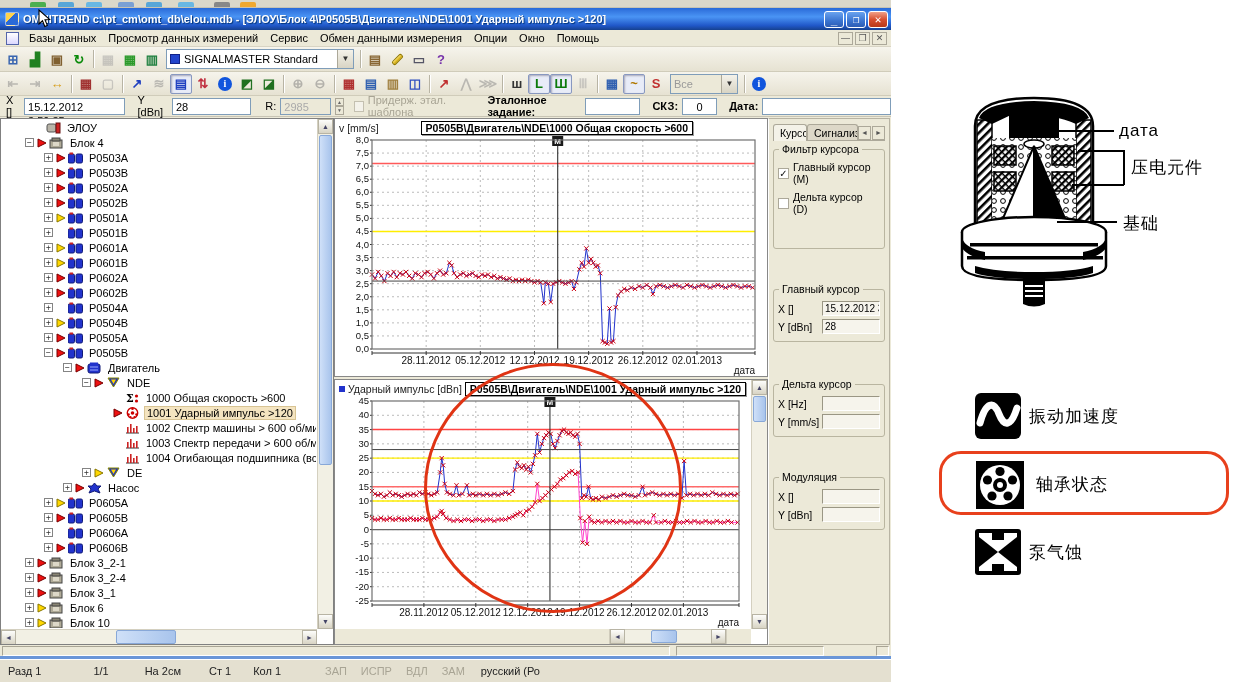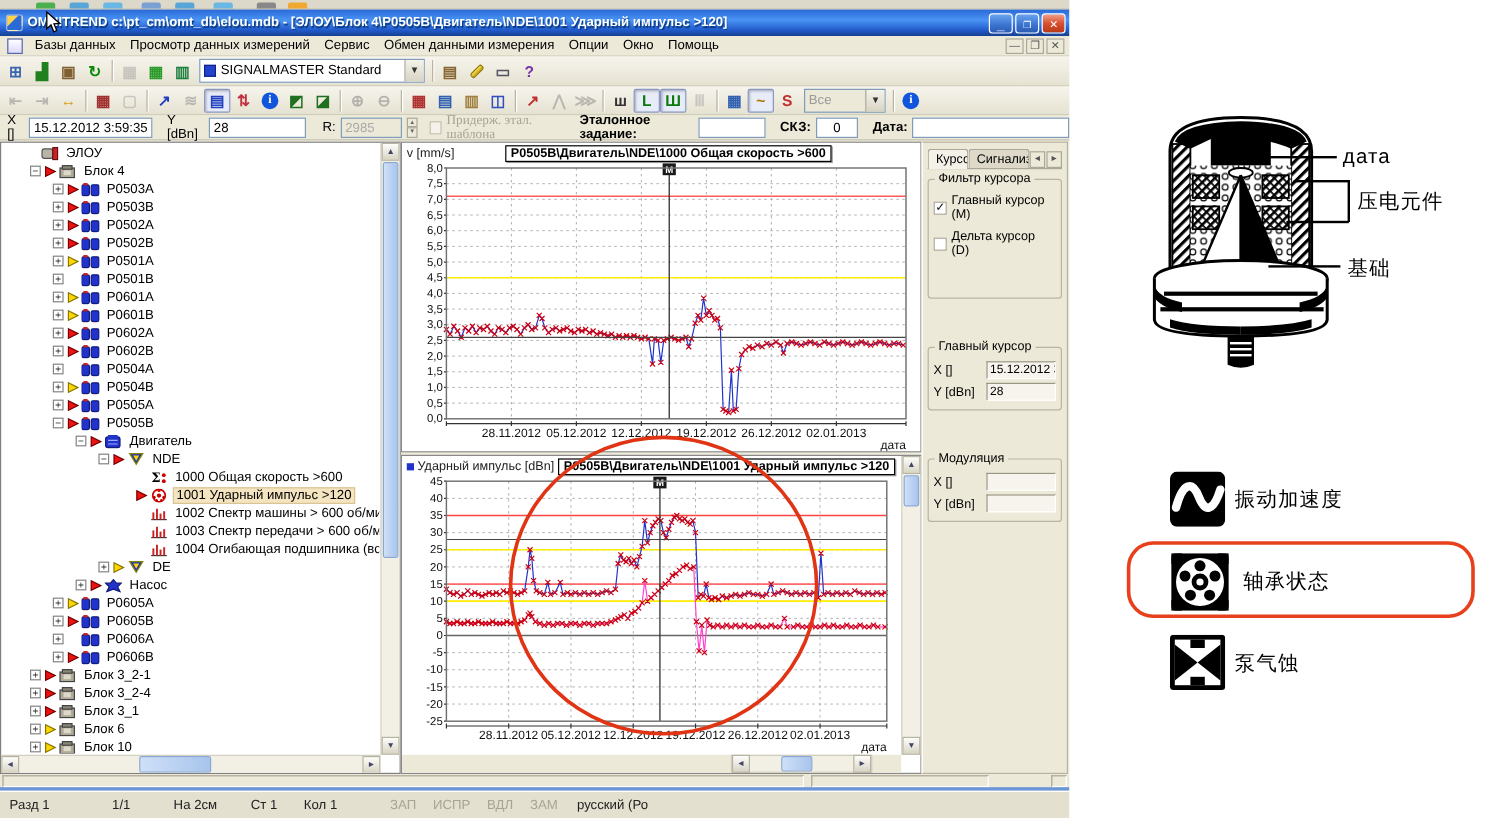--- a/index.html
+++ b/index.html
@@ -36,21 +36,21 @@
   .tdrop .da { margin-left:auto; width:16px; height:18px; background:linear-gradient(#f4f2ea,#d8d4c4); border-left:1px solid #aca899; text-align:center; font-size:8px; line-height:18px; color:#333; }
   .tdrop.disabled { background:#ece9d8; color:#999; }
   .icn-info { width:14px; height:14px; border-radius:50%; background:#1155dd; color:#fff; font-size:10px; font-weight:bold; font-family:"Liberation Serif",serif; line-height:14px; text-align:center; }
   .icn-wrench { width:13px; height:5px; background:linear-gradient(#ffe060,#c8a000); transform:rotate(-45deg); border-radius:2px; border:1px solid #907800; }
 
   .coordrow { height:21px; background:#ece9d8; border-bottom:1px solid #c8c4b4; display:flex; align-items:center; font-size:11px; padding-left:6px; gap:4px; }
   .cfld { background:#fff; border:1px solid #7f9db9; height:17px; font-size:11px; padding:1px 3px; line-height:14px; }
   .cfld.dis { background:#ece9d8; color:#aaa; }
   .spin { width:11px; height:17px; display:flex; flex-direction:column; }
   .spin span { flex:1; border:1px solid #aca899; background:#ece9d8; font-size:5px; line-height:6px; text-align:center; color:#666; }
-  .gray { color:#a8a494;font-family:Liberation Serif, serif; }
+  .gray { color:#a8a494; }
   .cbx { width:11px; height:11px; border:1px solid #aca899; background:#f4f2ea; display:inline-block; vertical-align:-2px; }
 
   
   .content { position:absolute; left:0; top:118px; width:891px; height:527px; display:flex; background:#ece9d8; }
 
   .tree-panel { width:334px; border:1px solid #808080; background:#fff; position:relative; overflow:hidden; }
   .tree-rows { position:absolute; inset:1px 17px 16px 1px; overflow:hidden; }
   .trow { height:15px; display:flex; align-items:center; font-size:11px; white-space:nowrap; }
   .texp { width:9px; height:9px; border:1px solid #848484; background:#fff; font-size:8px; line-height:7px; text-align:center; color:#333; margin-right:3px; flex:none; font-family:"DejaVu Sans Mono",monospace; }
   .tflag { width:10px; height:10px; margin-right:2px; flex:none; }
@@ -247,21 +247,21 @@
       <span style="margin-left:8px;font-weight:bold">СКЗ:</span>
       <span class="cfld" style="width:40px;text-align:center">0</span>
       <span style="margin-left:8px;font-weight:bold">Дата:</span>
       <span class="cfld" style="width:150px"></span>
     </div>
 
     <div class="content">
 
       <div class="tree-panel">
         <div class="tree-rows" id="tree-rows">
-            <div class="trow" style="padding-left: 8px;">
+            <div class="trow" style="padding-left: 20px;">
               <span style="width:12px;flex:none"></span>
               <span class="tflag"><svg width="10" height="10"></svg></span>
               <span class="tico">
                 <svg width="15" height="12" viewBox="0 0 15 12">
                   <rect x="1" y="2" width="9" height="8" rx="2" fill="#b8b4a8" stroke="#555"></rect>
                   <rect x="10" y="1" width="4" height="10" fill="#cc2222" stroke="#661111"></rect>
                 </svg>
               </span>
               <span class="tlabel">ЭЛОУ</span>
             </div>
@@ -965,20 +965,31 @@
           <div class="frow">
               <span class="fl">X []</span>
               <span class="fv">15.12.2012 3</span>
             </div>
           <div class="frow">
               <span class="fl">Y [dBn]</span>
               <span class="fv">28</span>
             </div>
         </div>
 
+        <div class="grp" style="margin-top:42px">
+          <span class="grp-t">Дельта курсор</span>
+          <div class="frow">
+              <span class="fl">X [Hz]</span>
+              <span class="fv"></span>
+            </div>
+          <div class="frow">
+              <span class="fl">Y [mm/s]</span>
+              <span class="fv"></span>
+            </div>
+        </div>
 
         <div class="grp" style="margin-top:40px">
           <span class="grp-t">Модуляция</span>
           <div class="frow">
               <span class="fl">X []</span>
               <span class="fv"></span>
             </div>
           <div class="frow">
               <span class="fl">Y [dBn]</span>
               <span class="fv"></span>

